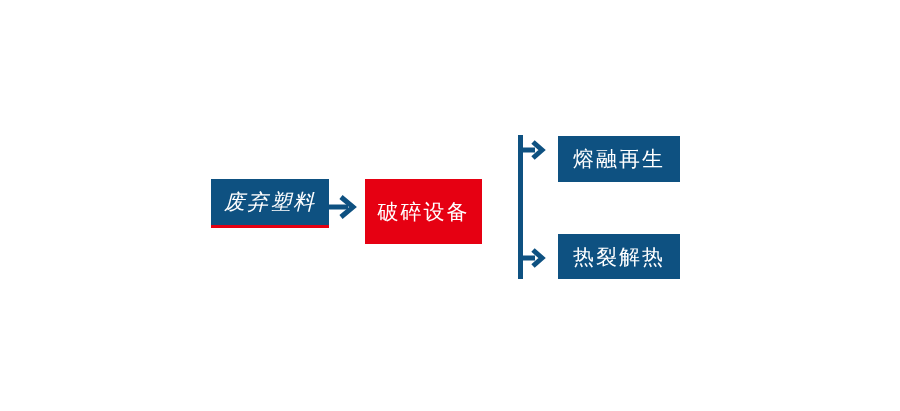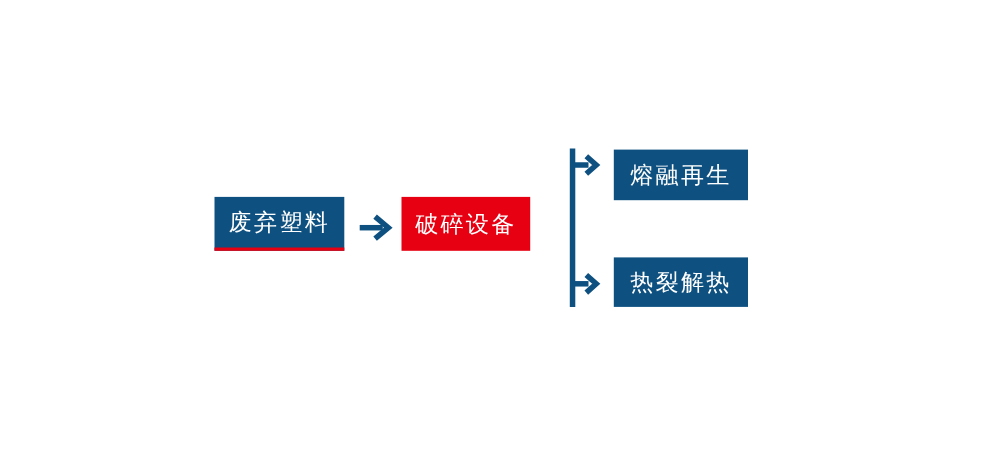--- a/index.html
+++ b/index.html
@@ -23,22 +23,22 @@
     box-sizing: border-box;
     color: var(--text, #ffffff);
     font-size: 21px;
     letter-spacing: 2px;
     white-space: nowrap;
   }
   .node-blue { background: var(--box-blue, #0e5181); }
   .node-red  { background: var(--box-red, #e60012); }
   .red-underline { border-bottom: 3px solid var(--accent-red-underline, #e60012); }
 
-  #node-waste-plastic      { left: 195px; top: 179px; width: 118px; height: 49px; }
-  #node-crushing-equipment { left: 365px; top: 179px; width: 117px; height: 49px; }
+  #node-waste-plastic      { left: 211px; top: 179px; width: 118px; height: 49px; font-style: italic; }
+  #node-crushing-equipment { left: 365px; top: 179px; width: 117px; height: 65px; }
   #node-melt-regeneration  { left: 558px; top: 136px; width: 122px; height: 46px; }
   #node-pyrolysis          { left: 558px; top: 234px; width: 122px; height: 45px; }
 
   .arrow-svg { position: absolute; overflow: visible; }
   #arrow-main        { left: 324px; top: 192px; }
   #branch-connector  { left: 515px; top: 132px; }
 
   .stroke-blue {
     stroke: var(--arrow-blue, #0e5181);
     fill: none;

